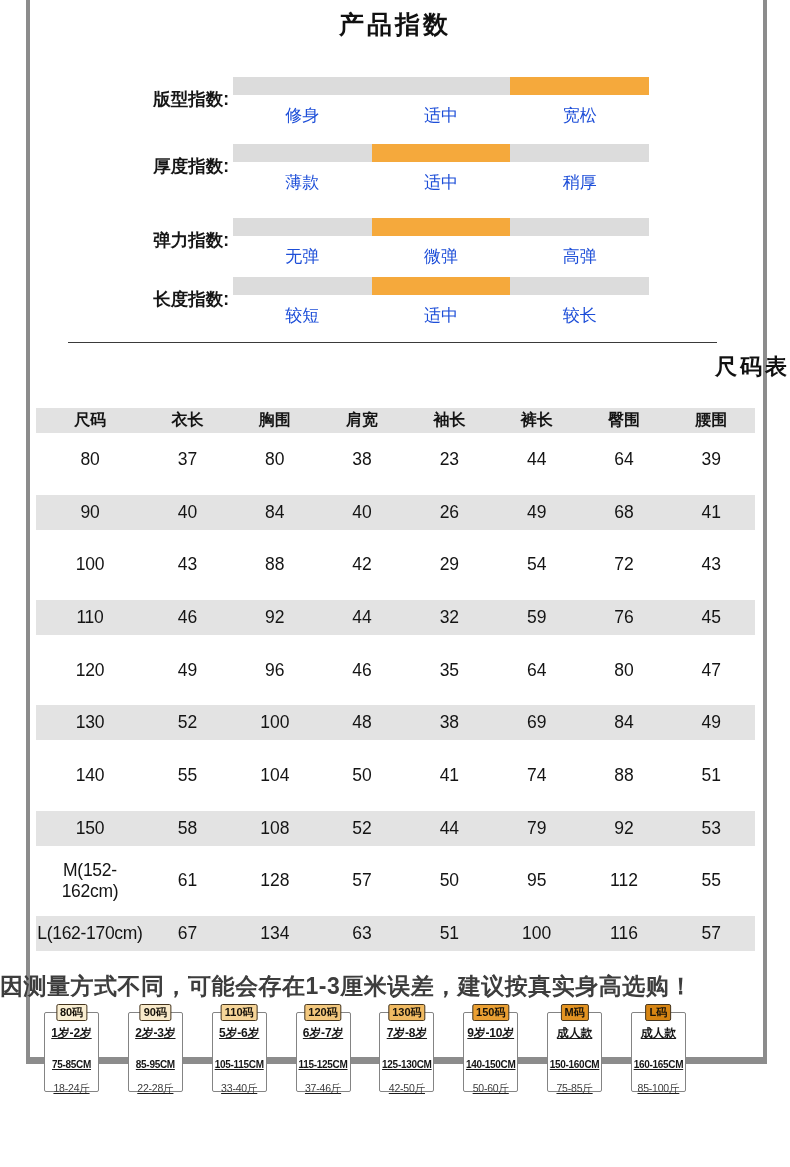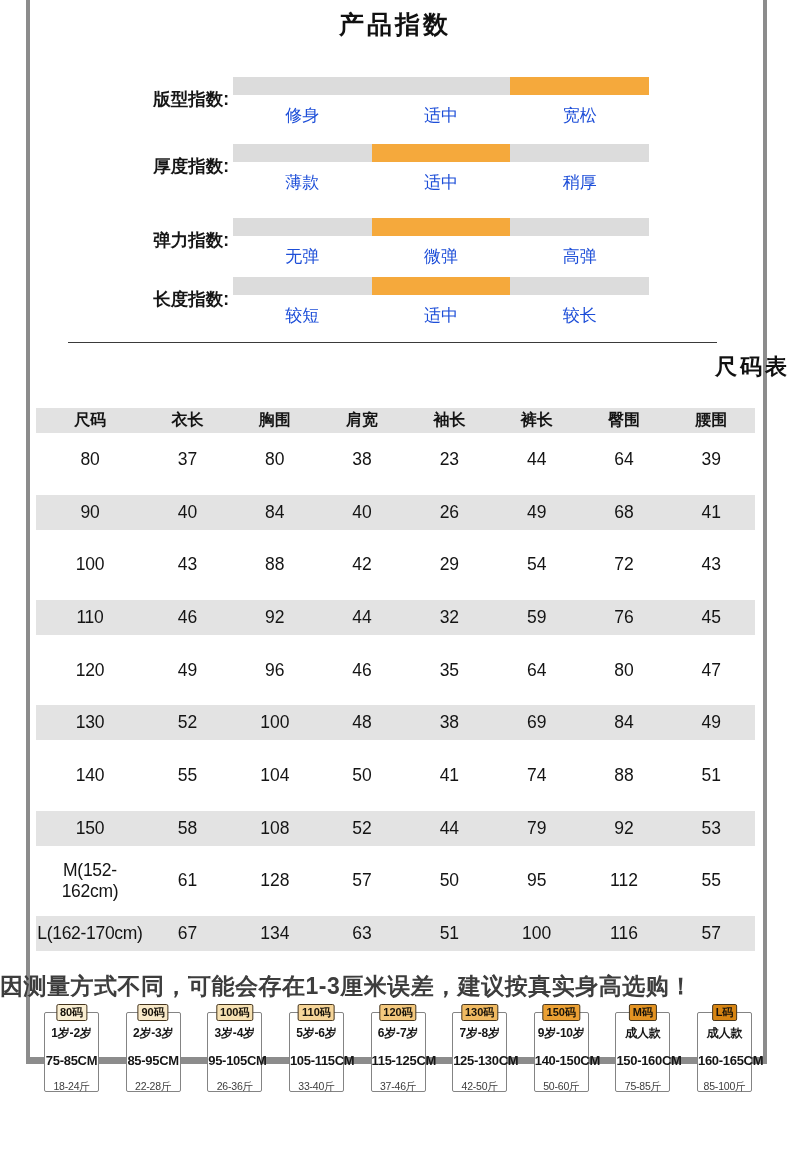--- a/index.html
+++ b/index.html
@@ -39,32 +39,32 @@
     font-weight:500; color:#141414; }
   .t-row:nth-child(even) { background:linear-gradient(#e3e3e3,#e3e3e3) center / 100% 35px no-repeat; }
   .cell { width:12.142857%; text-align:center; }
   .cell.first { width:15%; letter-spacing:-0.3px; }
 
   
   .note { position:absolute; top:971px; left:0; width:790px; text-align:left;
     font-size:23px; font-weight:bold; color:#3d3d3d; letter-spacing:0.5px; }
 
   
-  .cards { position:absolute; left:44px; top:1012px; width:708px;
-    display:flex; justify-content:space-between; }
+  .cards { position:absolute; left:44px; top:1012px; width:642px;
+    display:flex; justify-content:space-between;text-decoration:underline; }
   .card { position:relative; width:55px; height:80px; background:#ffffff;
     border:1.5px solid #848484; border-radius:2px; text-align:center; z-index:2;
     box-sizing:border-box; }
   .badge { position:absolute; top:-9px; left:50%; transform:translateX(-50%);
     font-size:11px; font-weight:bold; line-height:13px; padding:1px 3px;
     border:1.5px solid #44341d; border-radius:2px; white-space:nowrap;
     color:#17120a; background:#f3c87e; }
   .card .age { margin-top:12px; font-size:12px; font-weight:600; letter-spacing:-0.2px;
     white-space:nowrap; color:#161616; }
-  .card .hcm { margin-top:11px; font-size:13px; font-weight:600; letter-spacing:-0.3px;
+  .card .hcm { margin-top:17px; font-size:10px; font-weight:600; letter-spacing:-0.3px;
     white-space:nowrap; color:#161616; }
   .card .wjin { margin-top:12px; font-size:10.5px; letter-spacing:-0.2px;
     white-space:nowrap; color:#3c3c3c; }
 </style>
 </head>
 <body>
 
 <div class="page">
 
   <div class="frame-v left"></div>
@@ -264,26 +264,20 @@
       <div class="hcm">75-85CM</div>
       <div class="wjin">18-24斤</div>
     </div>
     <div class="card">
       <div class="badge" style="background: rgb(249, 234, 202);">90码</div>
       <div class="age">2岁-3岁</div>
       <div class="hcm">85-95CM</div>
       <div class="wjin">22-28斤</div>
     </div>
     <div class="card">
-      <div class="badge" style="background: rgb(247, 226, 180);">100码</div>
-      <div class="age">3岁-4岁</div>
-      <div class="hcm">95-105CM</div>
-      <div class="wjin">26-36斤</div>
-    </div>
-    <div class="card">
       <div class="badge" style="background: rgb(246, 213, 153);">110码</div>
       <div class="age">5岁-6岁</div>
       <div class="hcm">105-115CM</div>
       <div class="wjin">33-40斤</div>
     </div>
     <div class="card">
       <div class="badge" style="background: rgb(243, 200, 126);">120码</div>
       <div class="age">6岁-7岁</div>
       <div class="hcm">115-125CM</div>
       <div class="wjin">37-46斤</div>

